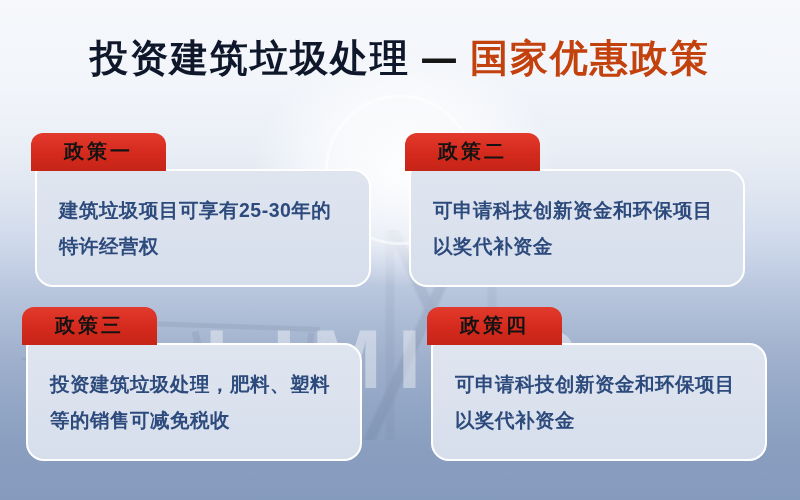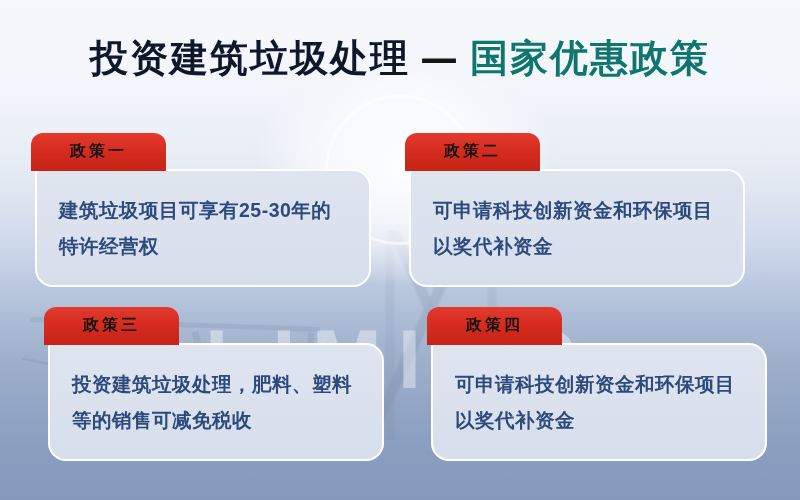--- a/index.html
+++ b/index.html
@@ -101,42 +101,42 @@
     text-align:center;
     font-family:"DejaVu Serif","Liberation Serif",serif;
     font-weight:bold;
     font-size:38px;
     line-height:1.25;
     letter-spacing:2px;
     white-space:nowrap;
   }
   .hl-dark{color:#0f172a;}
   .hl-dash{color:#161616;padding:0 10px;}
-  .hl-red{color:#0f766e;}
+  .hl-red{color:#c2410c;}
 
   
   .card{position:absolute;width:336px;}
   .card-1{left:35px;top:133px;}
   .card-2{left:409px;top:133px;}
-  .card-3{left:48px;top:307px;}
+  .card-3{left:26px;top:307px;}
   .card-4{left:431px;top:307px;}
 
   .badge{
     position:relative;z-index:2;
     margin-left:-4px;
     width:135px;height:38px;
     border-radius:12px 12px 0 0;
     background:linear-gradient(180deg,#e23a2c 0%,#d42a1d 55%,#c52417 100%);
     display:flex;align-items:center;justify-content:center;
     box-sizing:border-box;
     padding-bottom:2px;
   }
   .badge-text{
     font-family:"DejaVu Serif","Liberation Serif",serif;
-    font-weight:bold;font-size:16px;letter-spacing:3px;
+    font-weight:bold;font-size:20px;letter-spacing:3px;
     color:#131313;
     line-height:1;
   }
 
   .card-body{
     position:relative;margin-top:-2px;
     width:336px;height:118px;
     box-sizing:border-box;
     border:2px solid #ffffff;
     border-radius:4px 18px 18px 18px;

